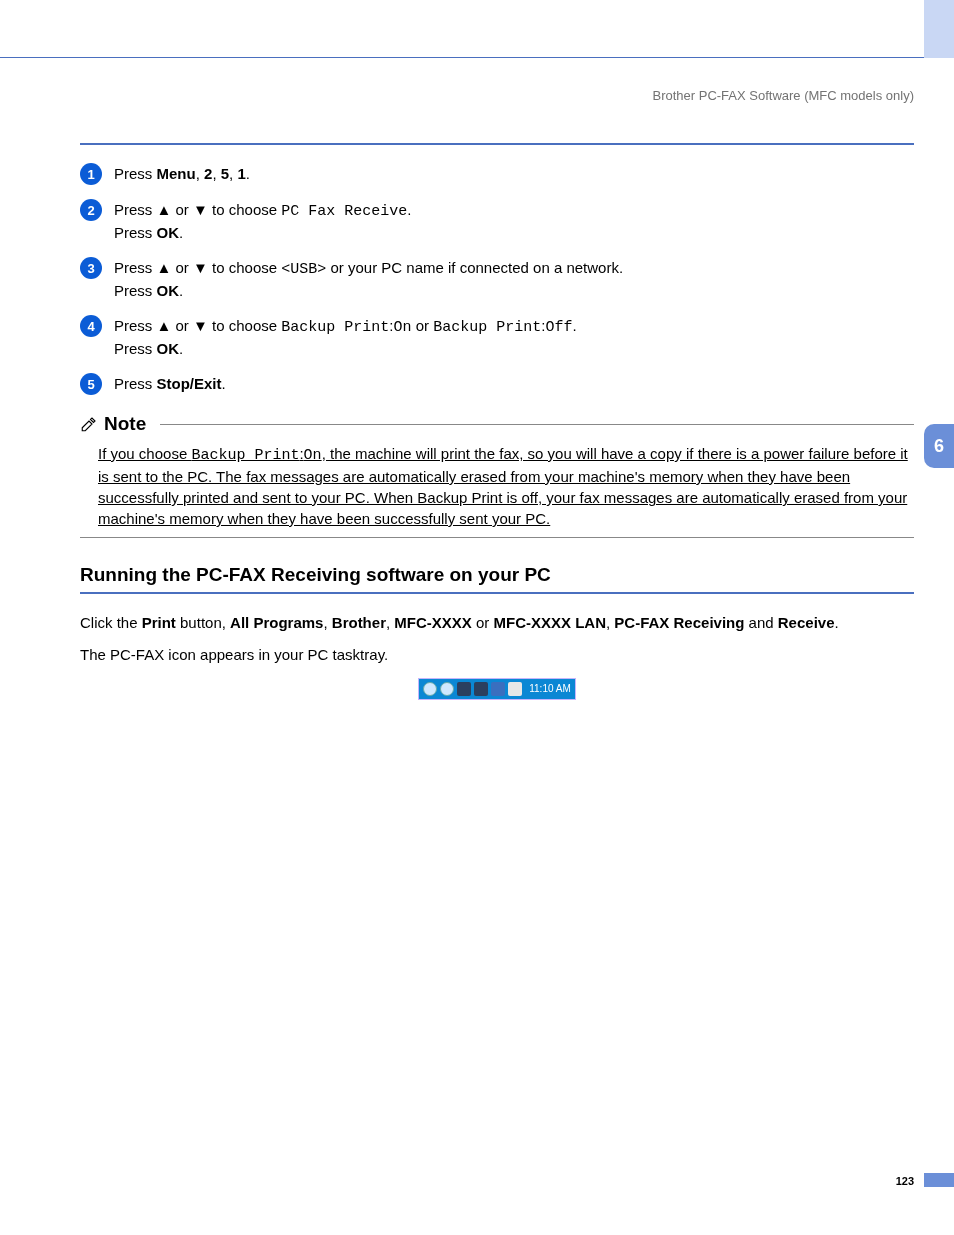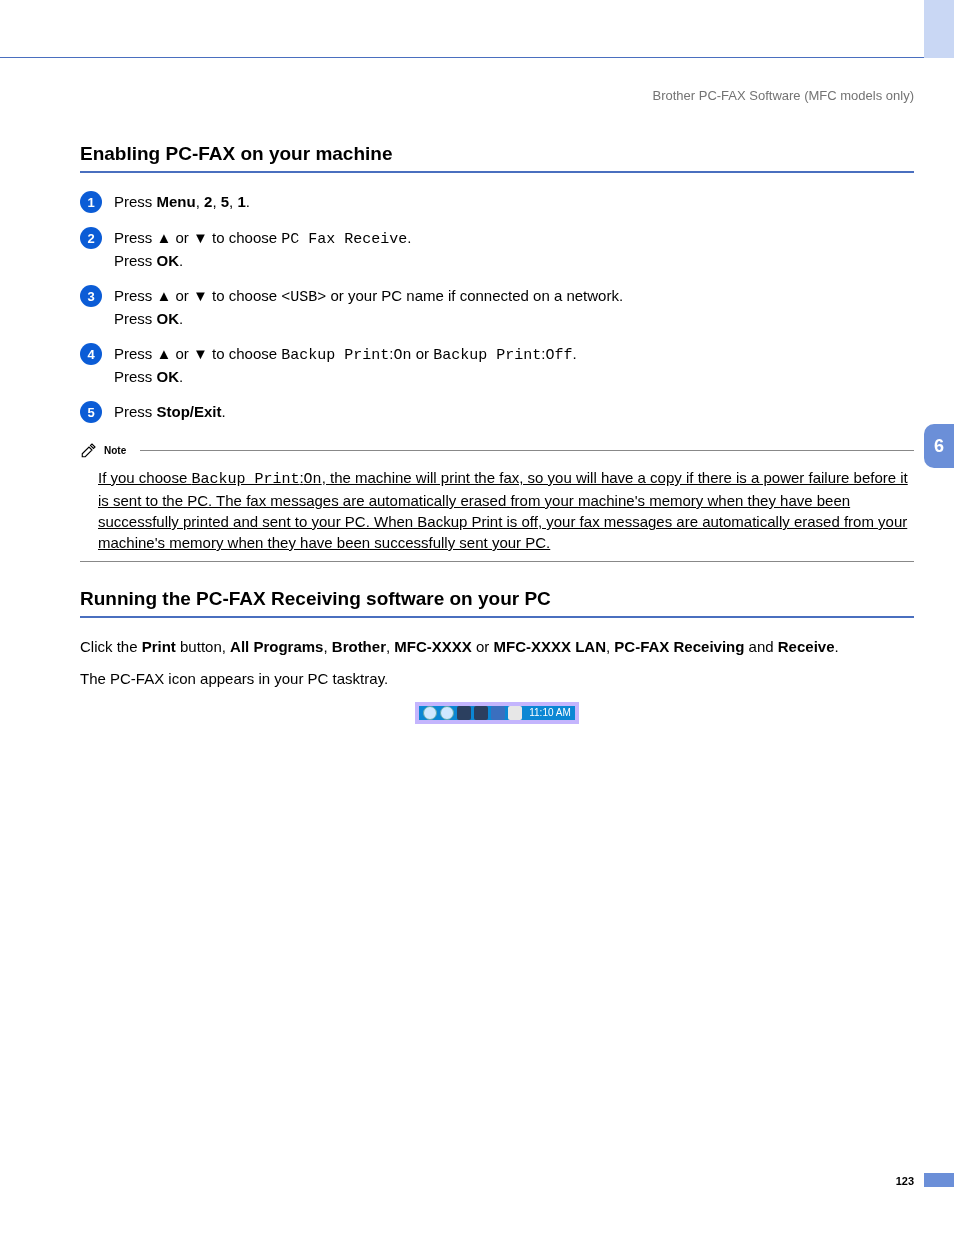--- a/index.html
+++ b/index.html
@@ -76,42 +76,42 @@
     align-items: center;
     gap: 6px;
     margin-bottom: 2px;
   }
   .note-icon {
     width: 18px; height: 18px;
     display: inline-flex;
     align-items: center; justify-content: center;
   }
   .note-icon svg { width: 18px; height: 18px; }
-  .note-label { font-weight: bold; font-size: 10px; }
+  .note-label { font-weight: bold; font-size: 19px; }
   .note-rule-top {
     flex: 1;
     height: 1px;
     background: #888;
     margin-left: 8px;
   }
   .note-body {
     padding: 6px 0 8px 18px;
     line-height: 1.4;
     border-bottom: 1px solid #888;
     text-decoration: underline;
   }
   .section2 { margin-top: 26px; }
   .para { line-height: 1.45; margin-bottom: 10px; }
   .tasktray-wrap { text-align: center; margin-top: 12px; }
   .tasktray {
     display: inline-flex;
     align-items: center;
     height: 22px;
     background: #0b87d4;
-    border: 4px solid #c4b5fd;
+    border: 1px solid #c4b5fd;
     padding: 0 4px;
     gap: 3px;
   }
   .tray-icon {
     width: 14px; height: 14px;
     background: #e7e7e7;
     border-radius: 2px;
   }
   .tray-icon.round { border-radius: 50%; background: #cfe8ff; border:1px solid #6aa; }
   .tray-icon.dark { background: #2b3f5f; }
@@ -162,21 +162,20 @@
 <div class="page-wrap">
   <div class="top-band"></div>
 
   <div class="header-text">Brother PC-FAX Software (MFC models only)</div>
 
   <div class="chapter-tab">6</div>
 
   <div class="content">
 
     <div>
-      <div class="section-heading">Enabling PC-FAX on your machine</div>
       <div class="section-heading-rule"></div>
 
       <div class="steps" id="steps-container">
           <div class="step">
             <div class="bullet">1</div>
             <div class="step-text">Press <b>Menu</b>, <b>2</b>, <b>5</b>, <b>1</b>.</div>
           </div>
           <div class="step">
             <div class="bullet">2</div>
             <div class="step-text">Press ▲ or ▼ to choose <span class="mono">PC Fax Receive</span>.<br>Press <b>OK</b>.</div>

